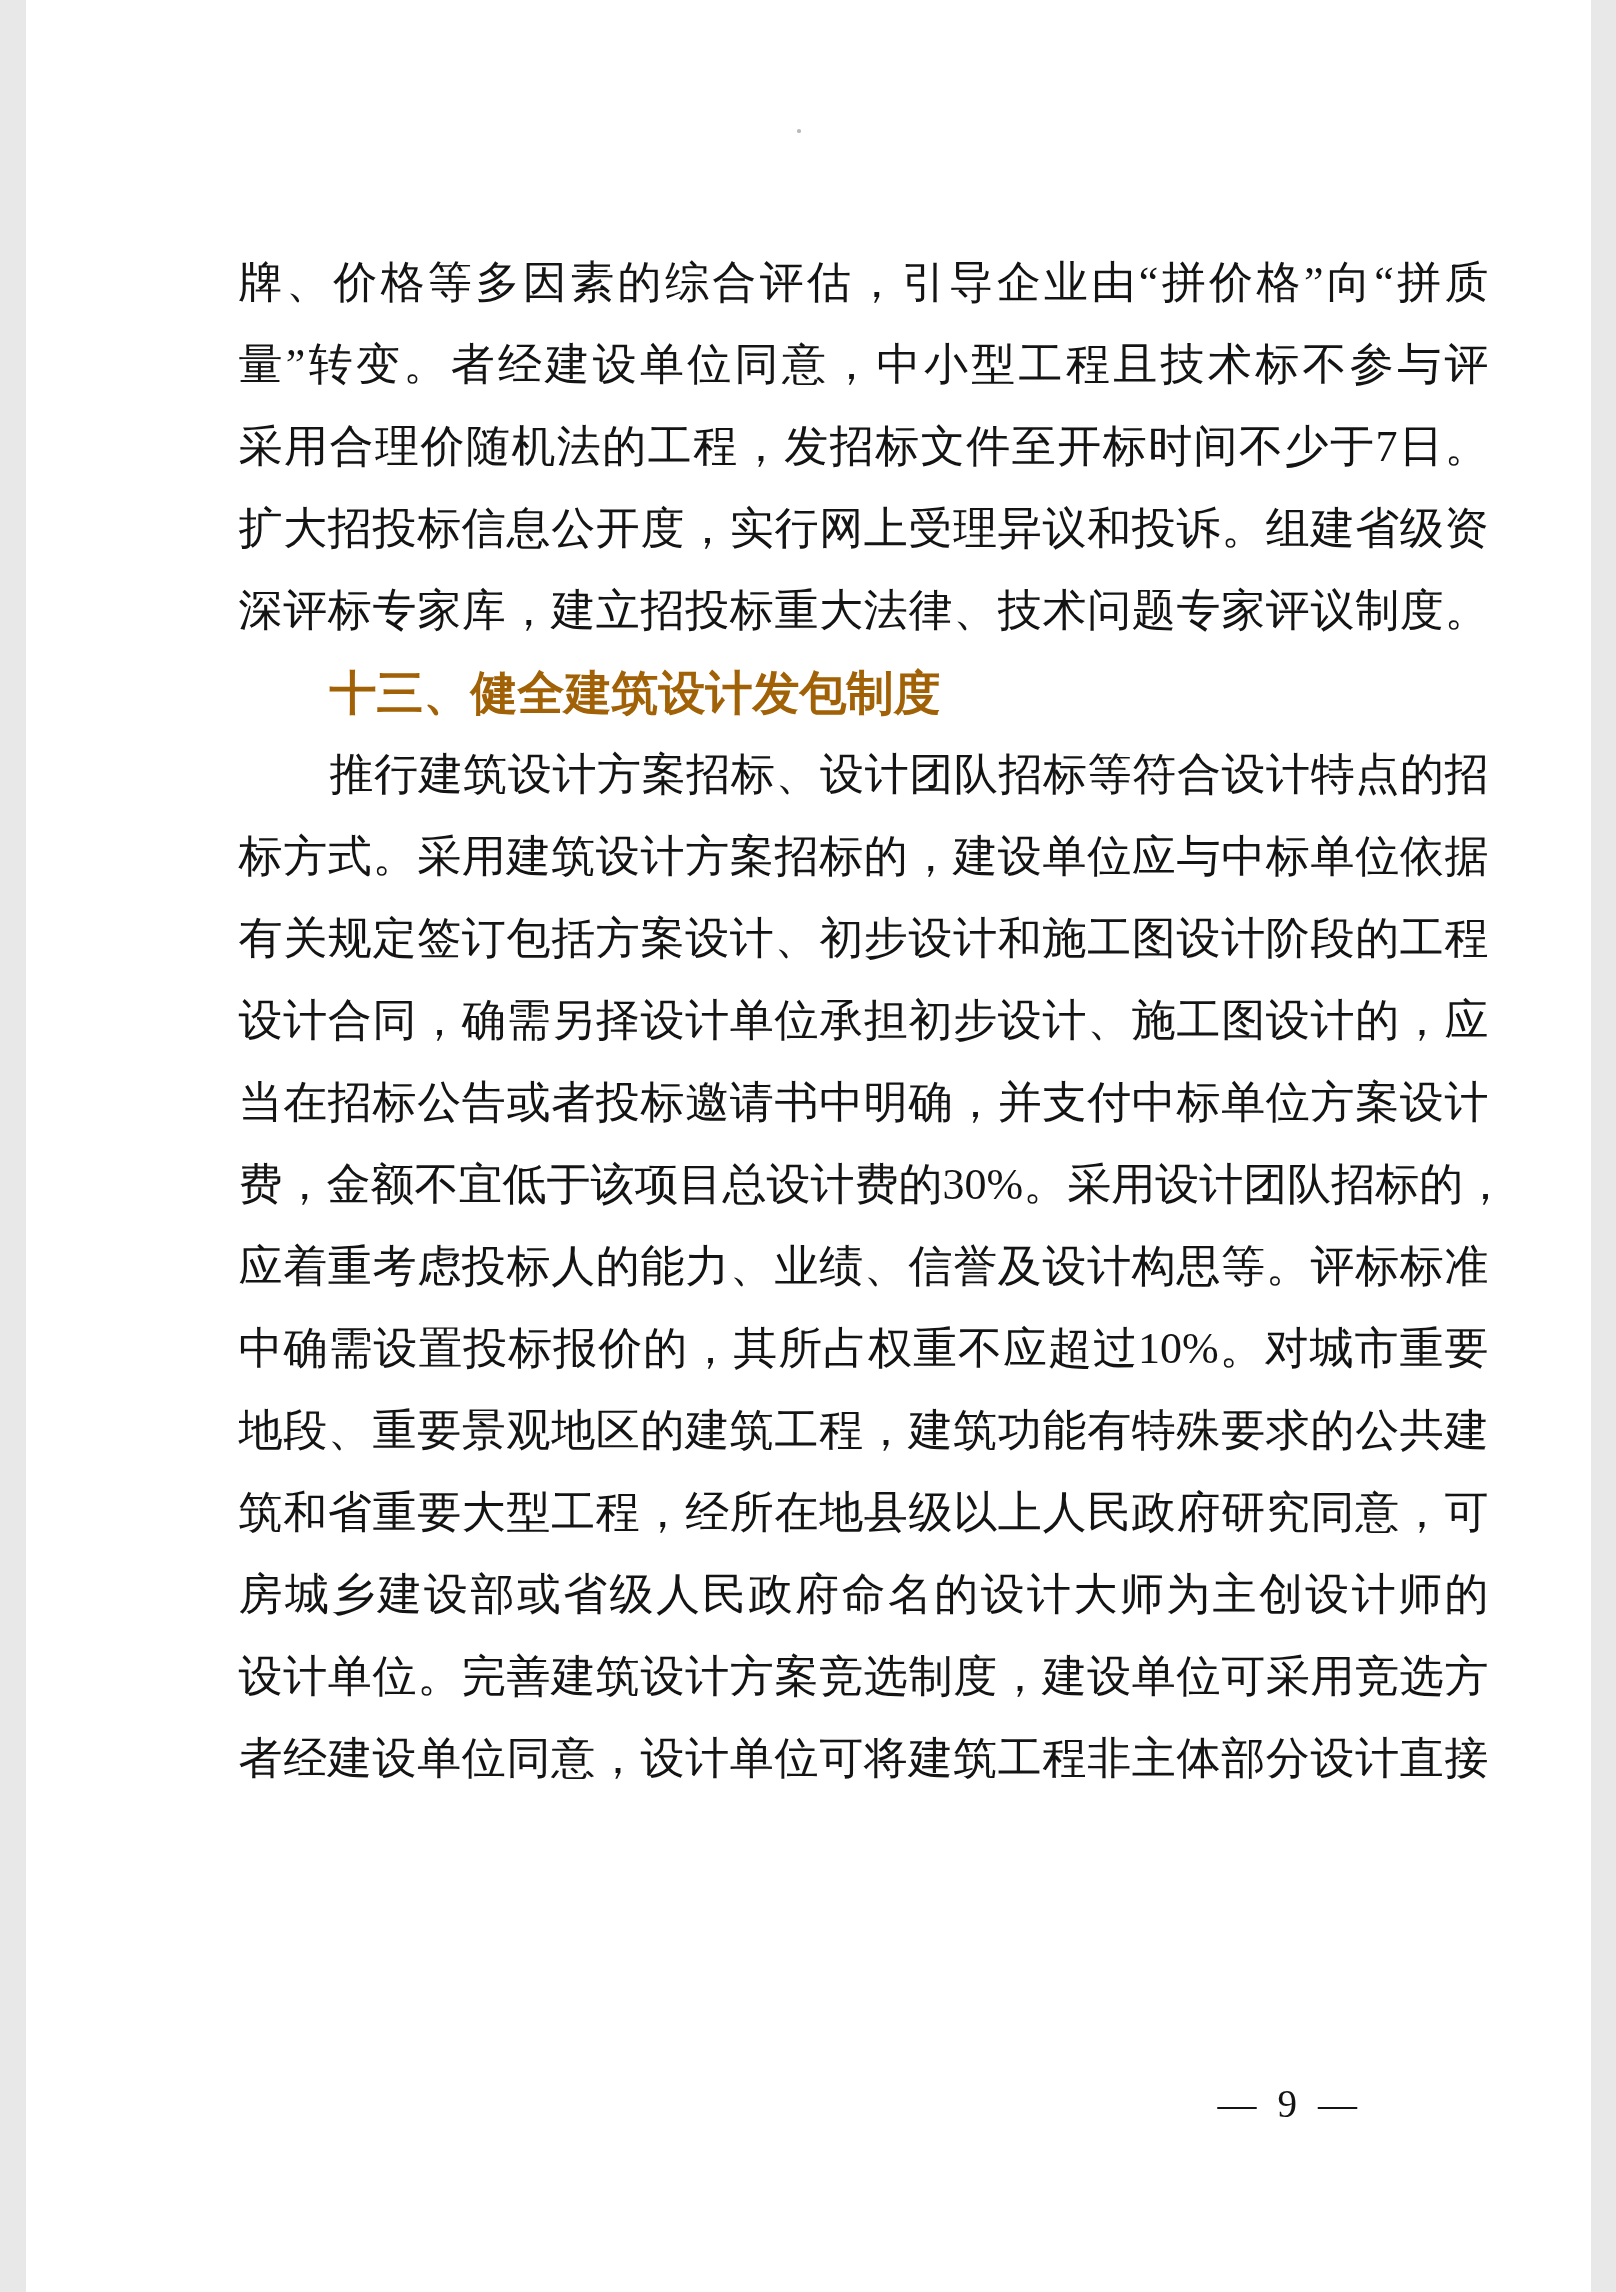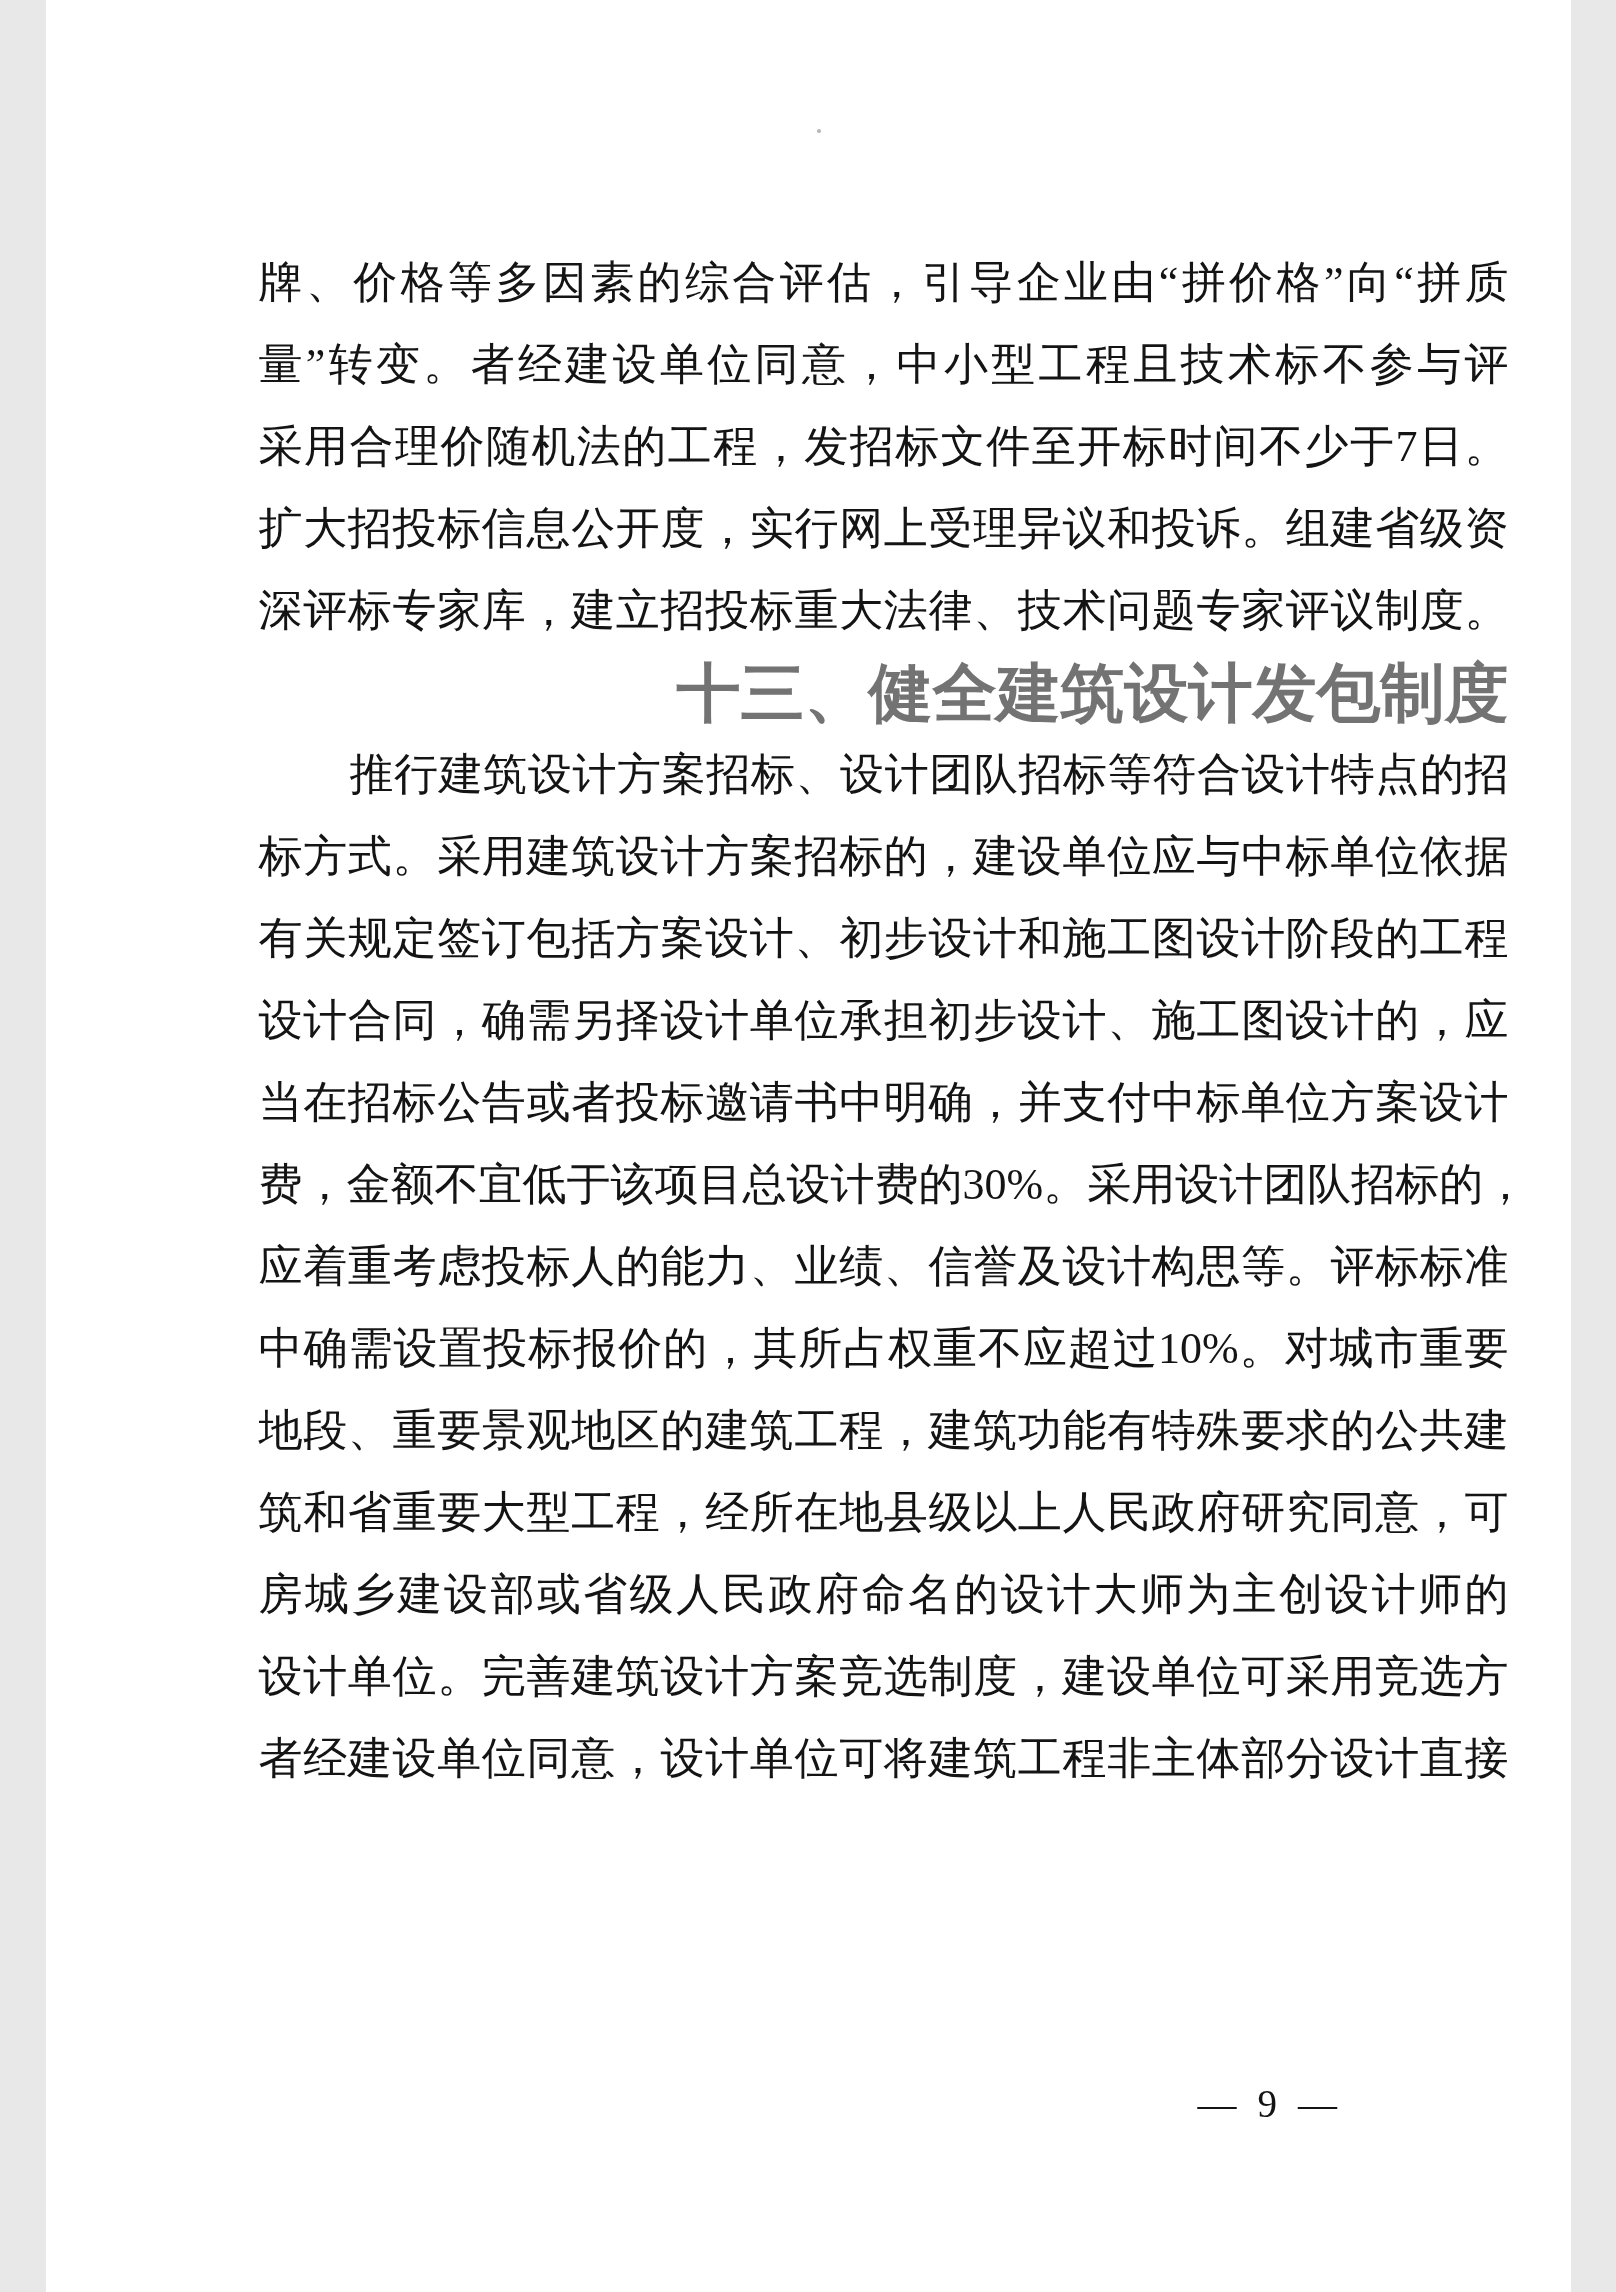--- a/index.html
+++ b/index.html
@@ -9,20 +9,21 @@
   }
   .page {
     position: relative;
     width: 1525px;
     height: 2293px;
     margin: 0 auto;
     background: #ffffff;
     overflow: hidden;
     font-family: "Liberation Serif", "DejaVu Serif", serif;
     color: #141414;
+    padding-left: 40px;
   }
   .text-block {
     position: absolute;
     left: 213px;
     top: 242px;
     width: 1250px;
   }
   .line {
     height: 82px;
     line-height: 82px;
@@ -36,23 +37,23 @@
   .line.indent-first {
     text-indent: 91px;
   }
   .heading-line {
     height: 82px;
     line-height: 82px;
     margin: 0;
     padding-left: 91px;
     font-family: "Liberation Sans", "DejaVu Sans", sans-serif;
     font-weight: bold;
-    font-size: 64px;
-    color: #737373;
-    text-align: right;
+    font-size: 47px;
+    color: #a16207;
+    text-align: left;
     white-space: nowrap;
   }
   .page-number {
     position: absolute;
     top: 2076px;
     right: 228px;
     font-size: 39px;
     line-height: 56px;
     letter-spacing: 5.6px;
     color: #141414;

